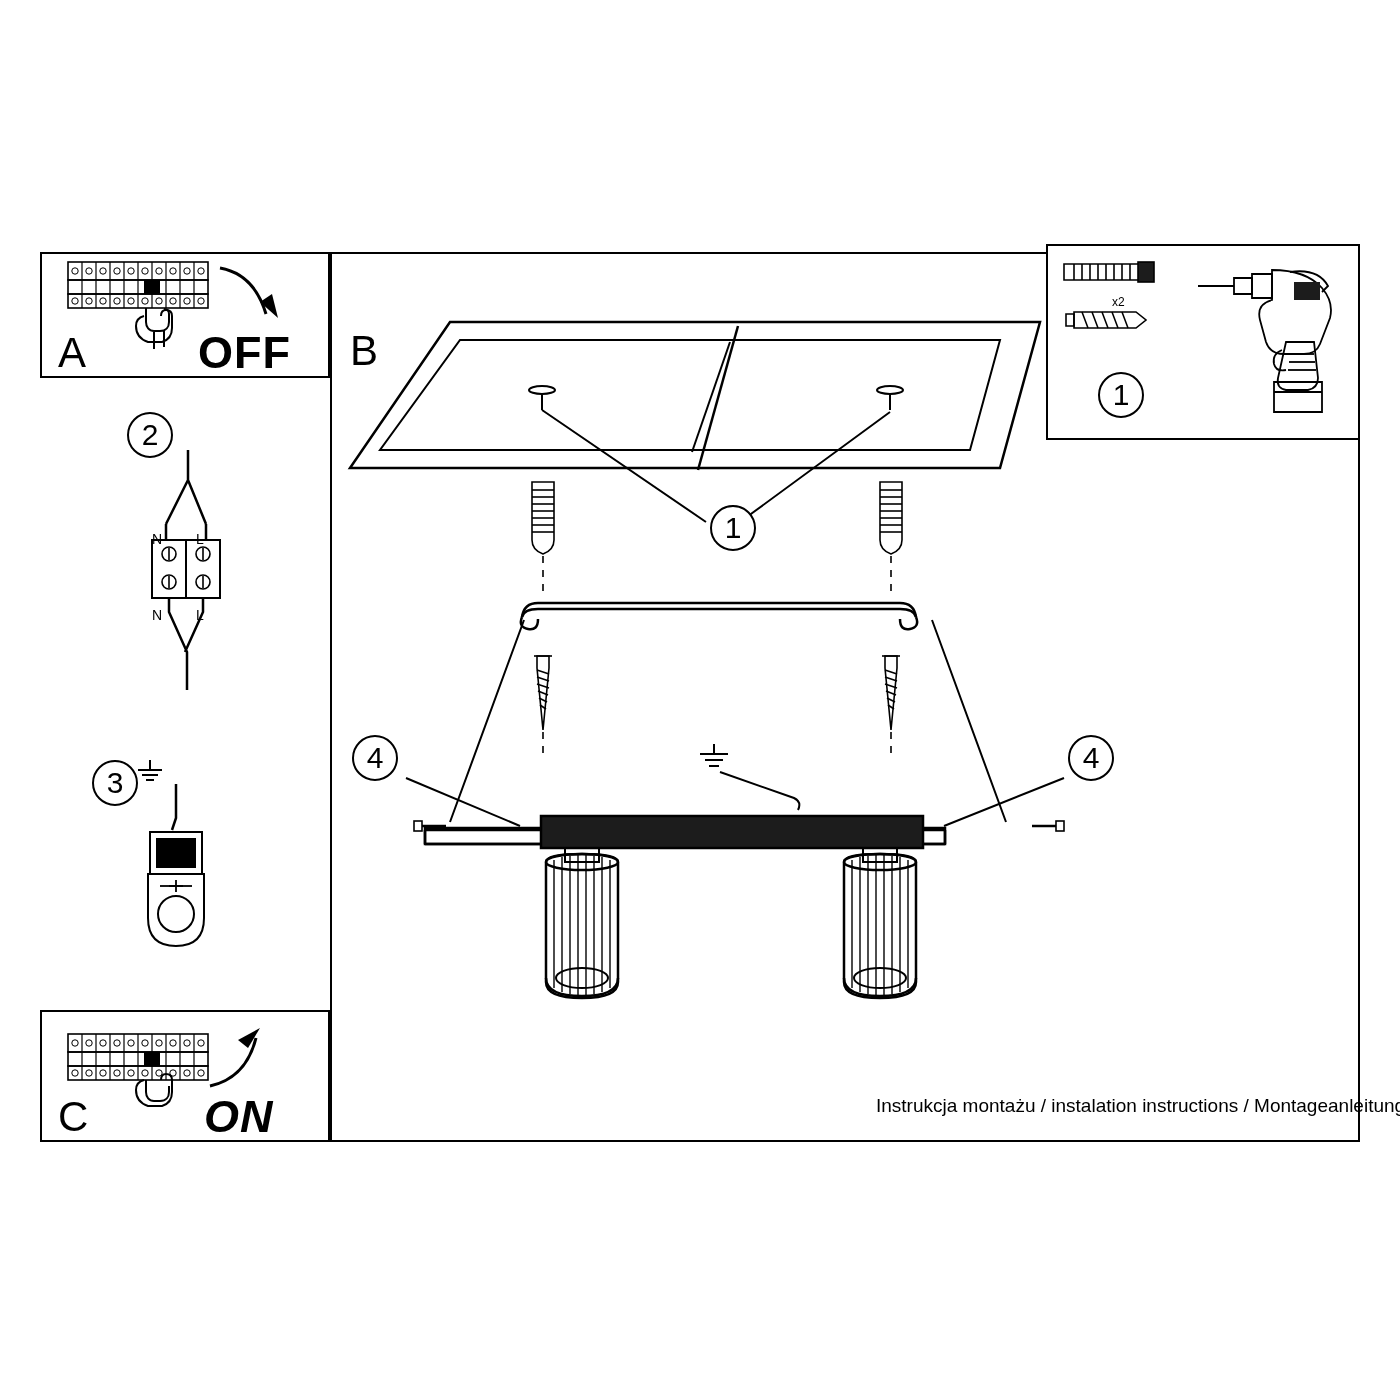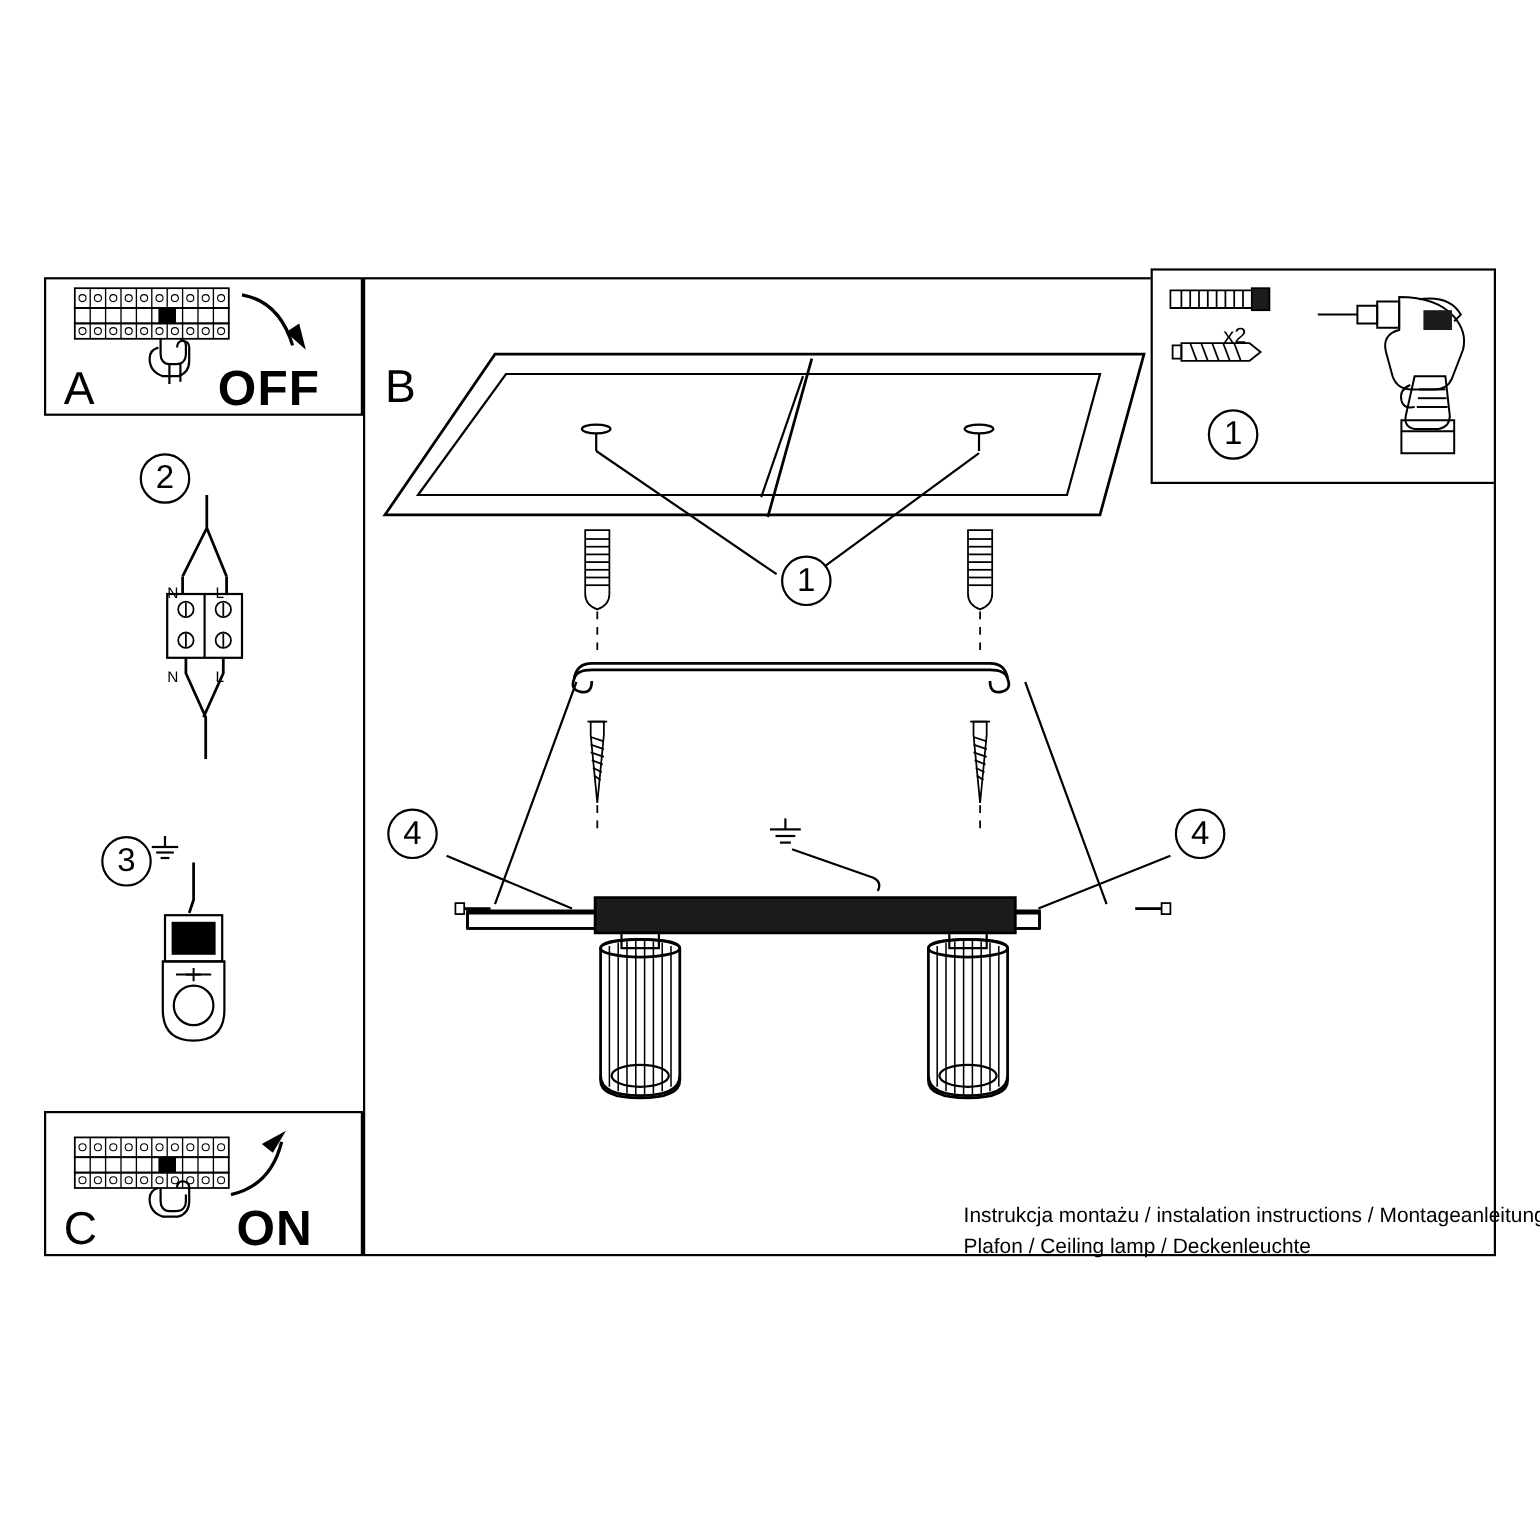--- a/index.html
+++ b/index.html
@@ -186,21 +186,21 @@
       <line x1="40" y1="128" x2="40" y2="140"></line>
         <line x1="33" y1="134" x2="47" y2="134"></line>
       <line x1="24" y1="134" x2="56" y2="134"></line>
     </g>
     <circle class="ln" cx="40" cy="162" r="18" stroke-width="2" fill="#fff"></circle>
   </svg>
 
   <div class="panel" style="left:40px; top:1010px; width:290px; height:132px;">
   </div>
   <div class="step-letter" style="left:58px; top:1096px;">C</div>
-  <div class="word" style="left:215px; top:1094px;">ON</div>
+  <div class="word" style="left:204px; top:1094px;font-style:italic;">ON</div>
 
   <svg class="abs" style="left:60px; top:1014px;" width="260" height="120">
     <rect class="ln" x="8" y="20" width="140" height="18" stroke-width="1.6" fill="#fff"></rect>
     <rect class="ln" x="8" y="38" width="140" height="14" stroke-width="1.6" fill="#fff"></rect>
     <rect class="ln" x="8" y="52" width="140" height="14" stroke-width="1.6" fill="#fff"></rect>
     <g class="ln" stroke-width="1.2">
       <line x1="22" y1="20" x2="22" y2="66"></line>
         <line x1="36" y1="20" x2="36" y2="66"></line>
       <line x1="50" y1="20" x2="50" y2="66"></line>
         <line x1="64" y1="20" x2="64" y2="66"></line>
@@ -394,21 +394,21 @@
         <line x1="503" y1="60" x2="503" y2="188"></line>
     </g>
     <ellipse class="ln" cx="475" cy="62" rx="36" ry="8" stroke-width="2.5" fill="#fff"></ellipse>
     <path class="ln" stroke-width="2.5" fill="#fff" d="M439 178 q0 18 36 18 q36 0 36 -18"></path>
     <ellipse class="ln" cx="475" cy="178" rx="26" ry="10" stroke-width="2" fill="#fff"></ellipse>
   </svg>
 
   <div class="panel" style="left:1046px; top:244px; width:314px; height:196px;">
   </div>
   <div class="callout" style="left:1098px; top:372px;">1</div>
-  <div class="tiny" style="left:1112px; top:296px; font-size:20px;">x2</div>
+  <div class="tiny" style="left:1112px; top:296px; font-size:12px;">x2</div>
 
   <svg class="abs" style="left:1060px; top:256px;" width="130" height="70">
     <g class="ln" stroke-width="1.6" fill="#fff">
       <path d="M4 8 h74 q10 0 10 8 q0 8 -10 8 H4 z"></path>
       <line x1="14" y1="8" x2="14" y2="24"></line>
         <line x1="22" y1="8" x2="22" y2="24"></line>
       <line x1="30" y1="8" x2="30" y2="24"></line>
         <line x1="38" y1="8" x2="38" y2="24"></line>
       <line x1="46" y1="8" x2="46" y2="24"></line>
         <line x1="54" y1="8" x2="54" y2="24"></line>
@@ -449,15 +449,14 @@
       <path d="M92 92 q-10 4 -8 14 q2 8 12 6"></path>
 
       <line x1="100" y1="96" x2="124" y2="96"></line>
       <line x1="99" y1="104" x2="125" y2="104"></line>
       <line x1="98" y1="112" x2="126" y2="112"></line>
     </g>
     <rect x="104" y="24" width="26" height="18" fill="#1c1c1c"></rect>
   </svg>
 
   <div class="caption" style="left:876px; top:1092px;">Instrukcja montażu / instalation instructions / Montageanleitung</div>
-  <div class="caption" style="left:876px; top:1120px;">Plafon / Ceiling lamp / Deckenleuchte</div>
 
 </div>
 
 </body></html>

